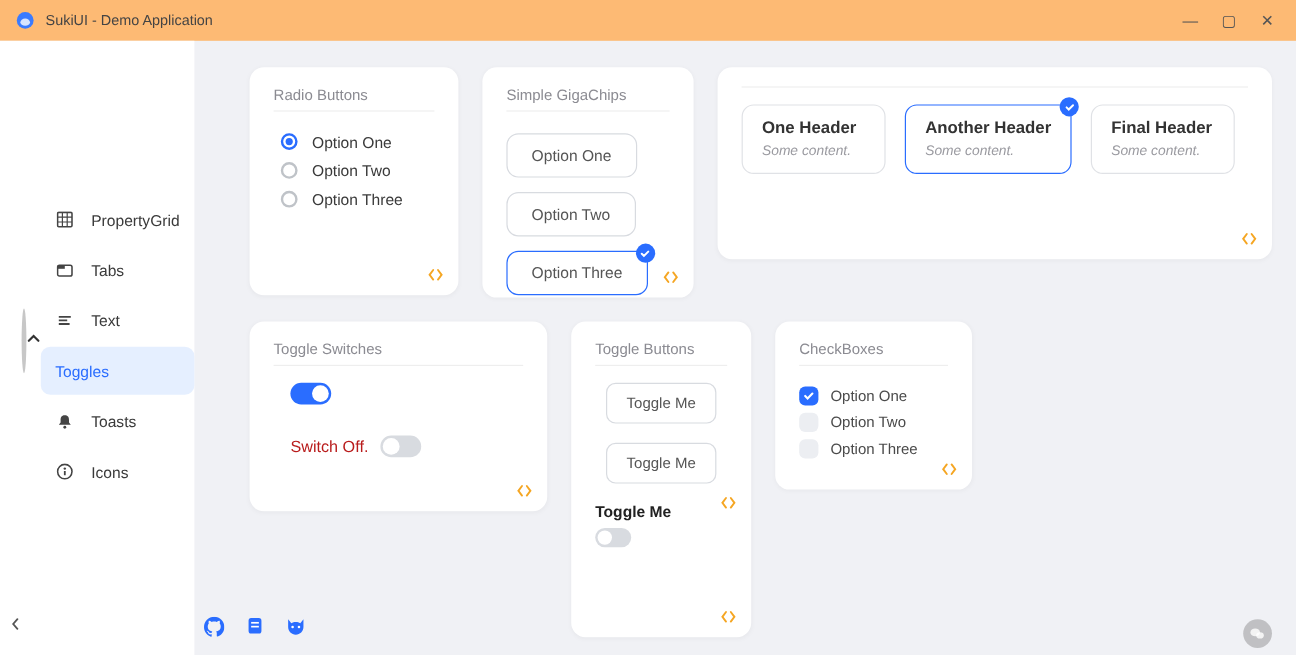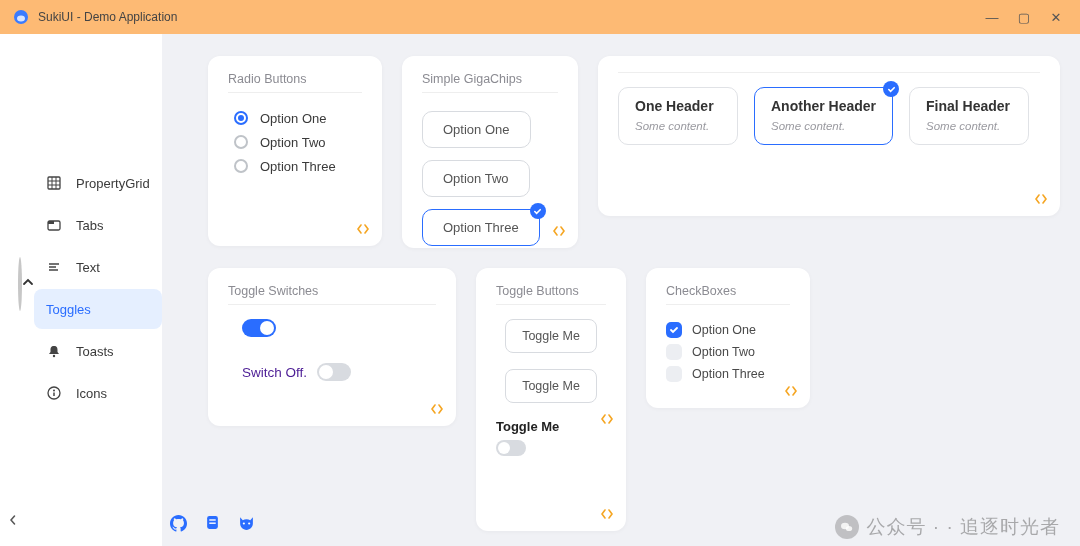--- a/index.html
+++ b/index.html
@@ -40,21 +40,21 @@
   .toggle { width: 34px; height: 18px; border-radius: 10px; position: relative; cursor: pointer; }
   .toggle .knob { width: 14px; height: 14px; border-radius: 50%; background: #fff; position: absolute; top: 2px; }
   .toggle.on { background: #2a6dff; } .toggle.on .knob { right: 2px; }
   .toggle.off { background: #d8dbe0; } .toggle.off .knob { left: 2px; background: #fff; }
   .togglebtn { border: 1px solid #d8dbe0; border-radius: 8px; padding: 9px 16px; font-size: 12.5px; color: #555; cursor: pointer; background: #fff; display: inline-block; }
   .checkbox { width: 16px; height: 16px; border-radius: 5px; display: grid; place-items: center; }
   .checkbox.on { background: #2a6dff; }
   .checkbox.off { background: #eceef2; }
   .cb-row { display: flex; align-items: center; gap: 10px; font-size: 12.5px; color: #4a4a4a; height: 22px; }
   .switch-row { display: flex; align-items: center; gap: 10px; }
-  .switch-label { color: #4c1d95; font-size: 13.5px; }
+  .switch-label { color: #b91c1c; font-size: 13.5px; }
   .toggle-bold { font-weight: 700; font-size: 13px; margin-bottom: 6px; color: #222; }
   .watermark { position: absolute; right: 20px; bottom: 6px; font-size: 19px; color: rgba(80,80,80,0.45); letter-spacing: 1px; display: flex; align-items: center; gap: 8px; }
   .wm-bubble { width: 24px; height: 24px; border-radius: 50%; background: rgba(120,120,120,0.4); display: grid; place-items: center; }
 </style>
 </head>
 <body>
 
 <div class="titlebar">
   <span class="logo">
     <svg width="16" height="16" viewBox="0 0 16 16">
@@ -317,16 +317,15 @@
       </div>
     </div>
 
     <div class="watermark">
       <span class="wm-bubble">
           <svg width="14" height="14" viewBox="0 0 14 14">
             <ellipse cx="5" cy="6" rx="4" ry="3.3" fill="#fff" opacity="0.8"></ellipse>
             <ellipse cx="9" cy="8.5" rx="3.2" ry="2.6" fill="#fff" opacity="0.8"></ellipse>
           </svg>
         </span>
-      <span>公众号 · · 追逐时光者</span>
     </div>
   </main>
 </div>
 
 </body></html>

